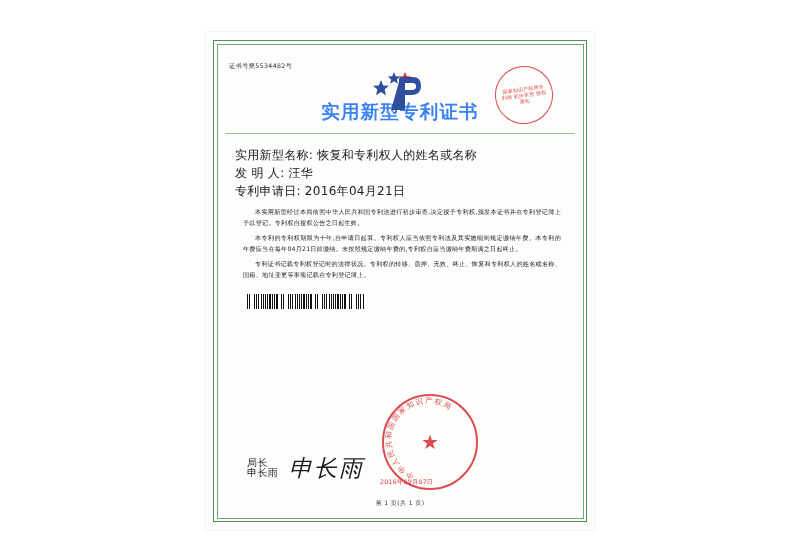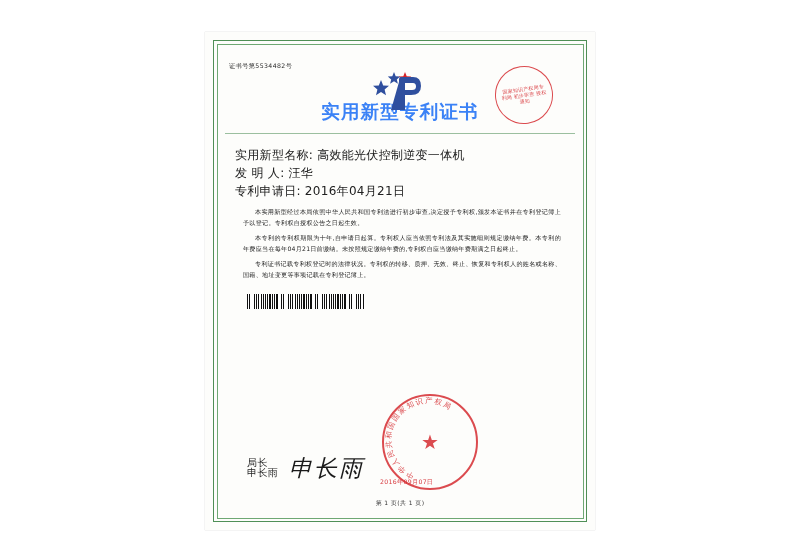--- a/index.html
+++ b/index.html
@@ -268,21 +268,21 @@
           <path d="M44 17 L52 17 Q55 17 55 20.5 Q55 24 51 24 L44 24 Z" fill="#fdfdfb"></path>
         </svg>
       </div>
 
       <div class="title">实用新型专利证书</div>
       <div class="title-underline"></div>
 
       <div class="fields">
         <div class="field-row">
           <span class="field-label">实用新型名称:</span>
-          <span class="field-value">高效能光伏控制逆变一体机</span>
+          <span class="field-value">恢复和专利权人的姓名或名称</span>
         </div>
         <div class="field-row">
           <span class="field-label">发 明 人:</span>
           <span class="field-value">汪华</span>
         </div>
         <div class="field-row">
           <span class="field-label">专利申请日:</span>
           <span class="field-value">2016年04月21日</span>
         </div>
       </div>

